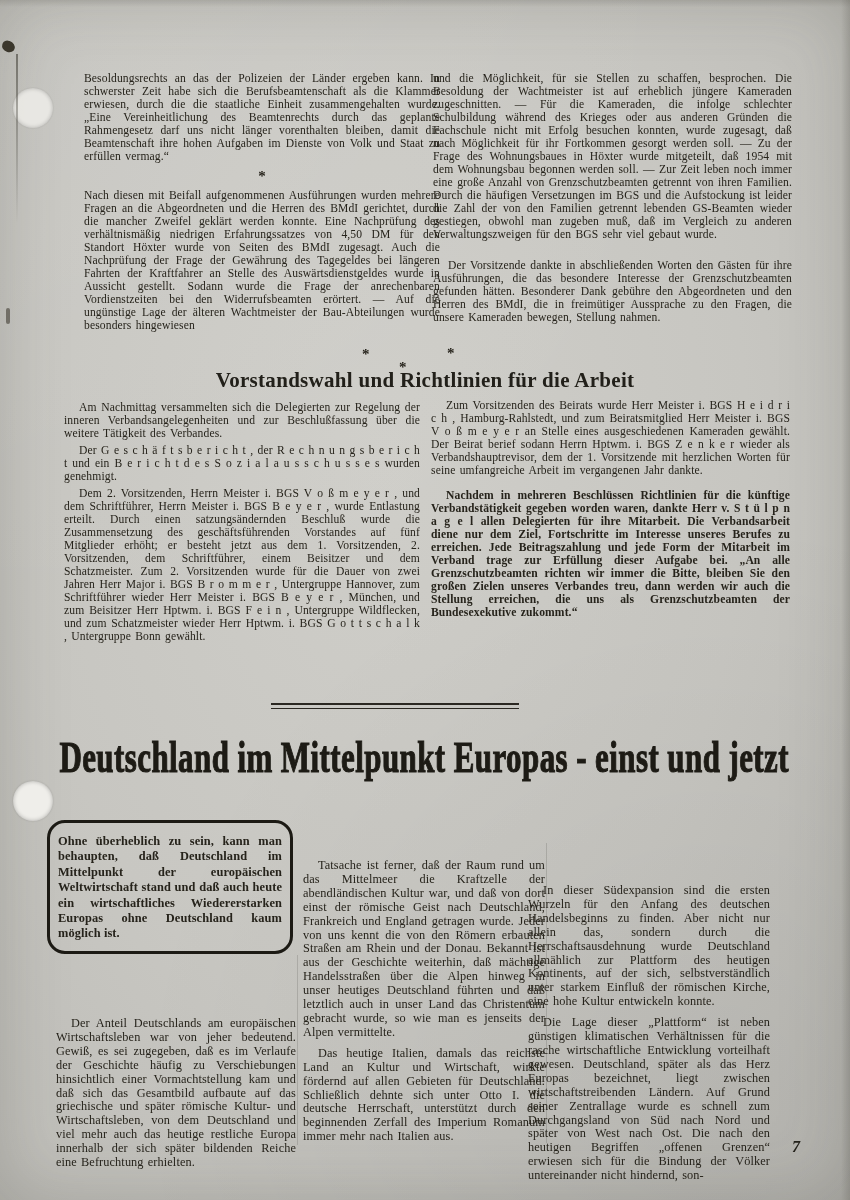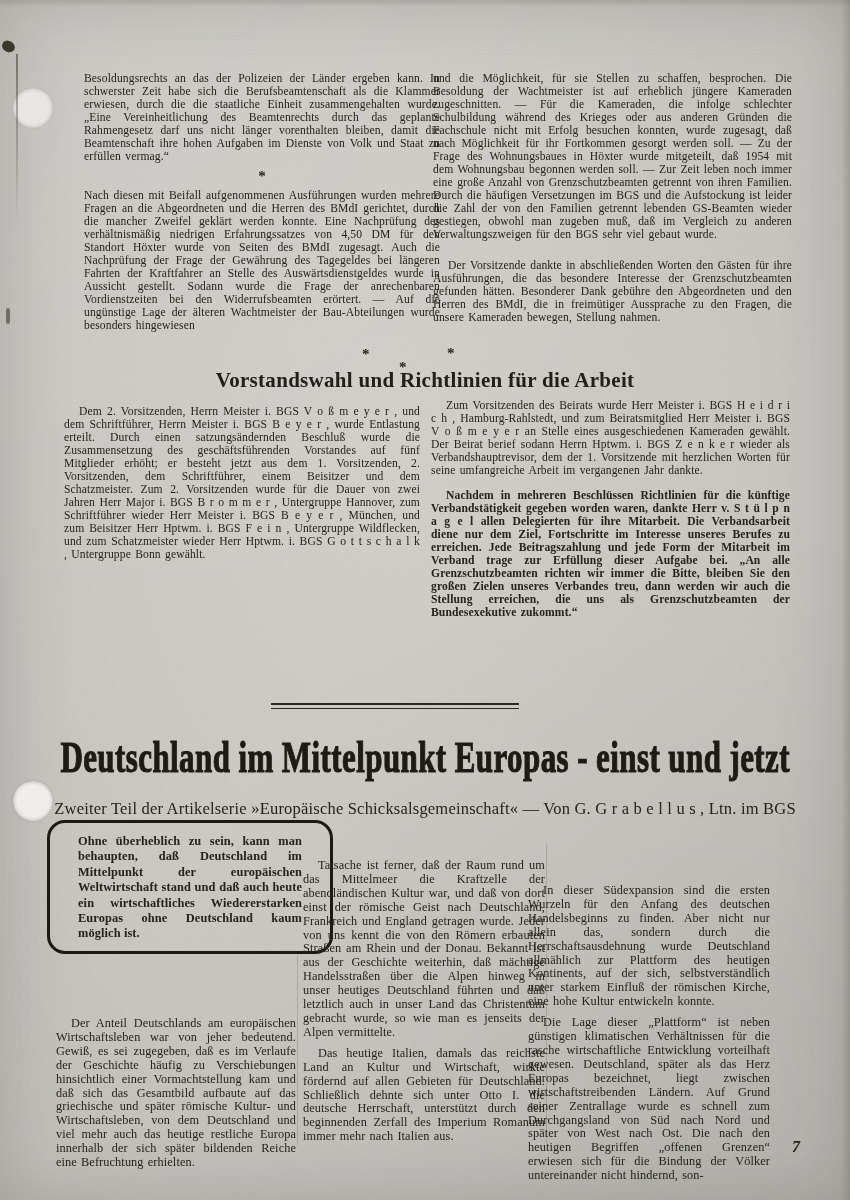--- a/index.html
+++ b/index.html
@@ -56,30 +56,30 @@
   .star.s1{left:362px;top:346px;}
   .star.s2{left:399px;top:359px;}
   .star.s3{left:447px;top:345px;}
 
   .a1-headline{position:absolute;left:0;top:368px;width:850px;text-align:center;
     font-size:21px;font-weight:bold;letter-spacing:.3px;color:#22201a;}
 
   .double-rule{position:absolute;left:271px;top:703px;width:248px;height:3px;
     border-top:2px solid #2b2822;border-bottom:1.6px solid #2b2822;}
 
-  .a2-headline{position:absolute;left:0;top:736px;width:850px;text-align:center;
+  .a2-headline{position:absolute;left:0;top:736px;width:712px;text-align:center;
     font-size:36px;font-weight:bold;color:#1d1b15;white-space:nowrap;}
   .a2-headline .stretch{display:inline-block;transform:scale(.86,1.26);
     transform-origin:center;-webkit-text-stroke:.9px #1d1b15;letter-spacing:.5px;}
 
   .a2-subtitle{position:absolute;left:0;top:799px;width:850px;text-align:center;
     font-size:16.5px;color:#26231b;letter-spacing:.2px;}
 
   .lead-box{position:absolute;left:47px;top:820px;width:224px;
-    border:3px solid #1c1a14;border-radius:18px;padding:11px 28px 9px;
+    border:3px solid #1c1a14;border-radius:18px;padding:11px 8px 9px;
     font-weight:bold;font-size:12.4px;line-height:15.4px;text-align:justify;
     letter-spacing:.1px;background:rgba(255,255,255,.02);}
 
   .bcol{position:absolute;text-align:justify;font-size:12.3px;line-height:13.9px;
     letter-spacing:.1px;word-spacing:1px;hyphens:auto;-webkit-hyphens:auto;}
   .bcol p{margin:0;text-indent:15px;}
   .bcol p.gap{margin-top:7px;}
   .col-b1{left:56px;top:1017px;width:240px;}
   .col-b2{left:303px;top:859px;width:242px;}
   .col-b3{left:528px;top:845px;width:242px;margin-top:39px;}
@@ -115,34 +115,35 @@
     <p class="gap">Der Vorsitzende dankte in abschließenden Worten den Gästen für ihre Ausführungen, die das besondere Interesse der Grenzschutzbeamten gefunden hätten. Besonderer Dank gebühre den Abgeordneten und den Herren des BMdI, die in freimütiger Aussprache zu den Fragen, die unsere Kameraden bewegen, Stellung nahmen.</p>
   </div>
 
   <span class="star s1">*</span>
   <span class="star s2">*</span>
   <span class="star s3">*</span>
 
   <div class="a1-headline">Vorstandswahl und Richtlinien für die Arbeit</div>
 
   <div class="tcol col-a1l">
+    <p>Am Nachmittag versammelten sich die Delegierten zur Regelung der inneren Verbandsangelegenheiten und zur Beschlußfassung über die weitere Tätigkeit des Verbandes.</p>
+    <p class="gap-sm">Der G e s c h ä f t s b e r i c h t , der R e c h n u n g s b e r i c h t und ein B e r i c h t  d e s  S o z i a l a u s s c h u s s e s wurden genehmigt.</p>
     <p class="gap-sm">Dem 2. Vorsitzenden, Herrn Meister i. BGS V o ß m e y e r , und dem Schriftführer, Herrn Meister i. BGS B e y e r , wurde Entlastung erteilt. Durch einen satzungsändernden Beschluß wurde die Zusammensetzung des geschäftsführenden Vorstandes auf fünf Mitglieder erhöht; er besteht jetzt aus dem 1. Vorsitzenden, 2. Vorsitzenden, dem Schriftführer, einem Beisitzer und dem Schatzmeister. Zum 2. Vorsitzenden wurde für die Dauer von zwei Jahren Herr Major i. BGS B r o m m e r , Untergruppe Hannover, zum Schriftführer wieder Herr Meister i. BGS B e y e r , München, und zum Beisitzer Herr Hptwm. i. BGS F e i n , Untergruppe Wildflecken, und zum Schatzmeister wieder Herr Hptwm. i. BGS G o t t s c h a l k , Untergruppe Bonn gewählt.</p>
   </div>
 
   <div class="tcol col-a1r">
     <p>Zum Vorsitzenden des Beirats wurde Herr Meister i. BGS H e i d r i c h , Hamburg-Rahlstedt, und zum Beiratsmitglied Herr Meister i. BGS V o ß m e y e r an Stelle eines ausgeschiedenen Kameraden gewählt. Der Beirat berief sodann Herrn Hptwm. i. BGS Z e n k e r wieder als Verbandshauptrevisor, dem der 1. Vorsitzende mit herzlichen Worten für seine umfangreiche Arbeit im vergangenen Jahr dankte.</p>
     <p class="gap-sm bold">Nachdem in mehreren Beschlüssen Richtlinien für die künftige Verbandstätigkeit gegeben worden waren, dankte Herr v. S t ü l p n a g e l allen Delegierten für ihre Mitarbeit. Die Verbandsarbeit diene nur dem Ziel, Fortschritte im Interesse unseres Berufes zu erreichen. Jede Beitragszahlung und jede Form der Mitarbeit im Verband trage zur Erfüllung dieser Aufgabe bei. „An alle Grenzschutzbeamten richten wir immer die Bitte, bleiben Sie den großen Zielen unseres Verbandes treu, dann werden wir auch die Stellung erreichen, die uns als Grenzschutzbeamten der Bundesexekutive zukommt.“</p>
   </div>
 
   <div class="double-rule"></div>
 
   <div class="a2-headline">
     <span class="stretch">Deutschland im Mittelpunkt Europas - einst und jetzt</span>
   </div>
-  <div class="a2-subtitle">Zweiter Teil der Artikelserie »Europäische Schicksalsgemeinschaft« — Von G. G r a b e l l u s , Ltn. im BGS</div>
 
   <div class="lead-box">Ohne überheblich zu sein, kann man behaupten, daß Deutschland im Mittelpunkt der europäischen Weltwirtschaft stand und daß auch heute ein wirtschaftliches Wiedererstarken Europas ohne Deutschland kaum möglich ist.</div>
 
   <div class="colrule r1"></div>
   <div class="colrule r2"></div>
 
   <div class="bcol col-b1">
     <p>Der Anteil Deutschlands am europäischen Wirtschaftsleben war von jeher bedeutend. Gewiß, es sei zugegeben, daß es im Verlaufe der Geschichte häufig zu Verschiebungen hinsichtlich einer Vormachtstellung kam und daß sich das Gesamtbild aufbaute auf das griechische und später römische Kultur- und Wirtschaftsleben, von dem Deutschland und viel mehr auch das heutige restliche Europa innerhalb der sich später bildenden Reiche eine Befruchtung erhielten.</p>
   </div>
 

